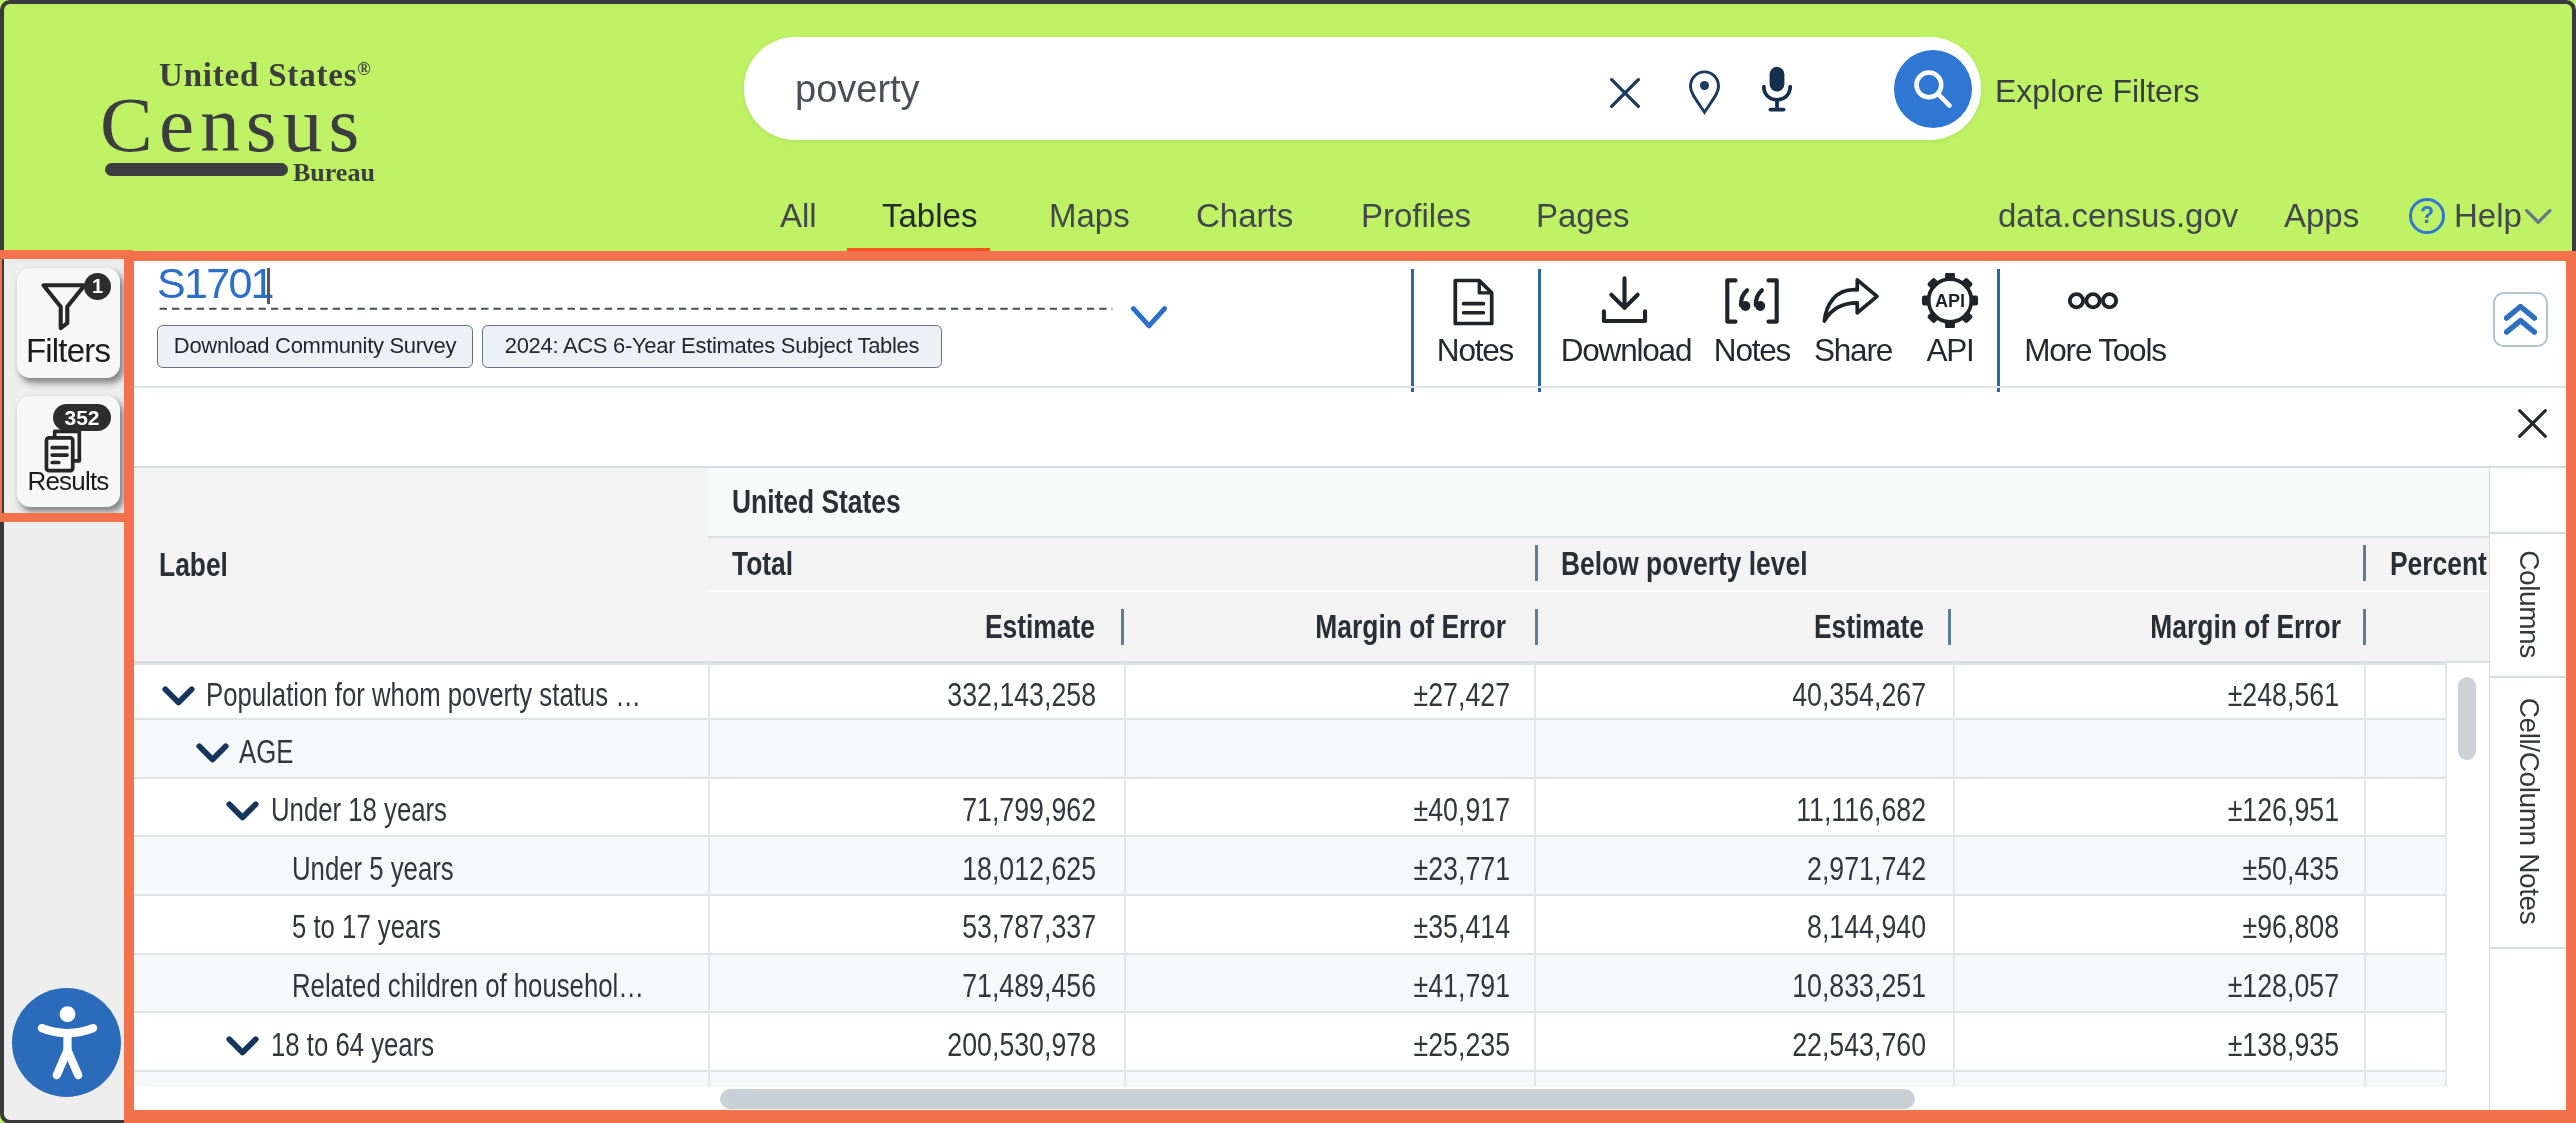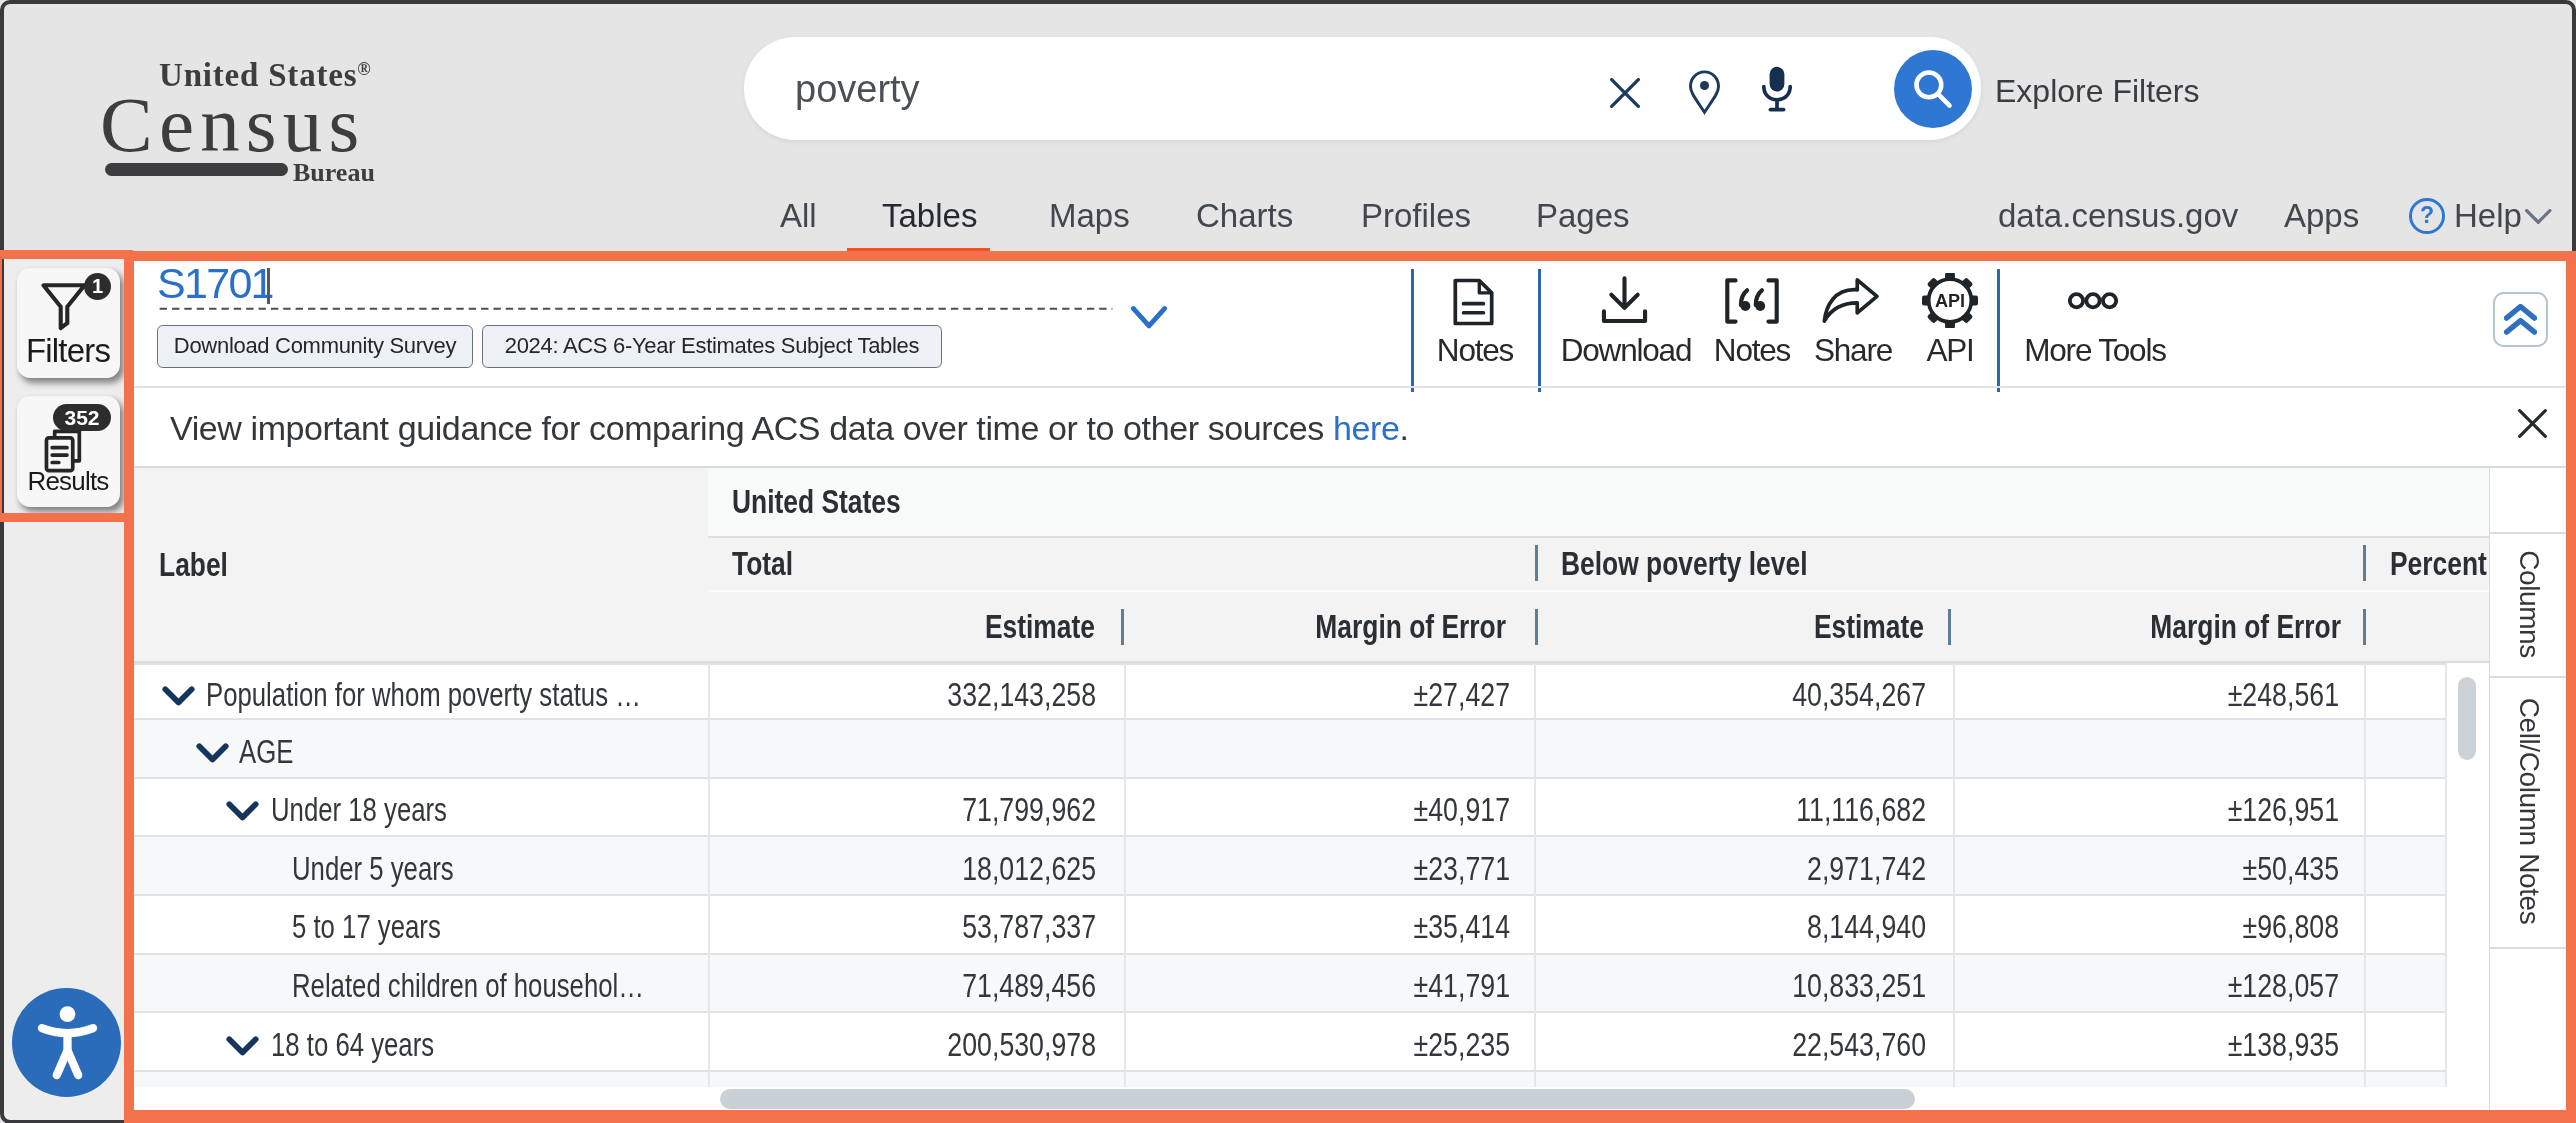--- a/index.html
+++ b/index.html
@@ -1,17 +1,17 @@
 <!DOCTYPE html>
 <html style="font-size:13.3px"><head><meta charset="utf-8">
 <style>
 *{margin:0;padding:0;box-sizing:border-box}
 html,body{width:2576px;height:1124px;background:#fff;font-family:"Liberation Sans",sans-serif;overflow:hidden}
 .abs{position:absolute}
-#page{position:relative;width:2576px;height:1124px;background:#e5e5e5;overflow:hidden}
+#page{position:relative;width:2576px;height:1124px;background:#bef264;overflow:hidden}
 .nav{font-size:33px;color:#43474d}
 .b{font-weight:normal}
 .row-line{position:absolute;height:1.7px;background:#dfe3e6}
 .vline{position:absolute;width:1.7px;background:#e4e7ea}
 .num{position:absolute;font-size:33px;color:#33373c;white-space:nowrap;transform:translate(-100%,-50%) scaleX(0.81);transform-origin:right center}
 .lbl{position:absolute;font-size:33px;color:#33373c;white-space:nowrap;transform:translateY(-50%) scaleX(0.78);transform-origin:left center}
 .hnum{position:absolute;font-size:33px;font-weight:bold;color:#2b2f34;white-space:nowrap;transform:translate(-100%,-50%) scaleX(0.8);transform-origin:right center}
 .hlbl{position:absolute;font-size:33px;font-weight:bold;color:#2b2f34;white-space:nowrap;transform:translateY(-50%) scaleX(0.8);transform-origin:left center}
 .handle{position:absolute;width:3.3px;background:#5d7e9a}
 .toollbl{position:absolute;font-size:31.5px;letter-spacing:-1.2px;color:#26292e;white-space:nowrap;transform:translate(-50%,-50%)}
@@ -118,21 +118,20 @@
       <circle cx="30" cy="13" r="8" stroke="#1f2428" stroke-width="4.6"></circle>
       <circle cx="50" cy="13" r="8" stroke="#1f2428" stroke-width="4.6"></circle>
     </svg>
 <div class="abs toollbl" style="left:2095px;top:350px">More Tools</div>
 <div class="abs" style="left:2493px;top:292px;width:55px;height:55px;border:2.1px solid #b5c4d1;border-radius:10.8px;background:#fff"></div>
 <svg class="abs" style="left:2504px;top:304px" width="33" height="31.5" viewBox="0 0 40 38" fill="none">
       <path d="M3 17 L20 3 L37 17" stroke="#2f6fc1" stroke-width="6.5" stroke-linejoin="round" stroke-linecap="round"></path>
       <path d="M3 34 L20 20 L37 34" stroke="#2f6fc1" stroke-width="6.5" stroke-linejoin="round" stroke-linecap="round"></path>
     </svg>
 <div class="abs" style="left:133px;top:386px;width:2433px;height:1.7px;background:#dfe2e5"></div>
-<div class="abs" style="left:170px;top:428px;font-size:34px;letter-spacing:-0.4px;color:#33383d;transform:translateY(-50%)">View important guidance for comparing ACS data over time or to other sources <span style="color:#2c70c9">here</span>.</div>
 <svg class="abs" style="left:2518px;top:409px" width="29" height="29" viewBox="0 0 35 35" fill="none">
       <path d="M2 2 L33 33 M33 2 L2 33" stroke="#25282c" stroke-width="3.8" stroke-linecap="round"></path>
     </svg>
 <div class="abs" style="left:133px;top:466px;width:2433px;height:1.7px;background:#d8dbde"></div>
 <div class="abs" style="left:133px;top:468px;width:575px;height:195px;background:#f3f3f4"></div>
 <div class="hlbl" style="left:159px;top:565px">Label</div>
 <div class="abs" style="left:708px;top:468px;width:1781px;height:70px;background:#f8f9f9"></div>
 <div class="hlbl" style="left:732px;top:502px">United States</div>
 <div class="abs" style="left:708px;top:536px;width:1781px;height:1.7px;background:#dcdfe2"></div>
 <div class="abs" style="left:708px;top:538px;width:1781px;height:125px;background:#f3f3f4"></div>

